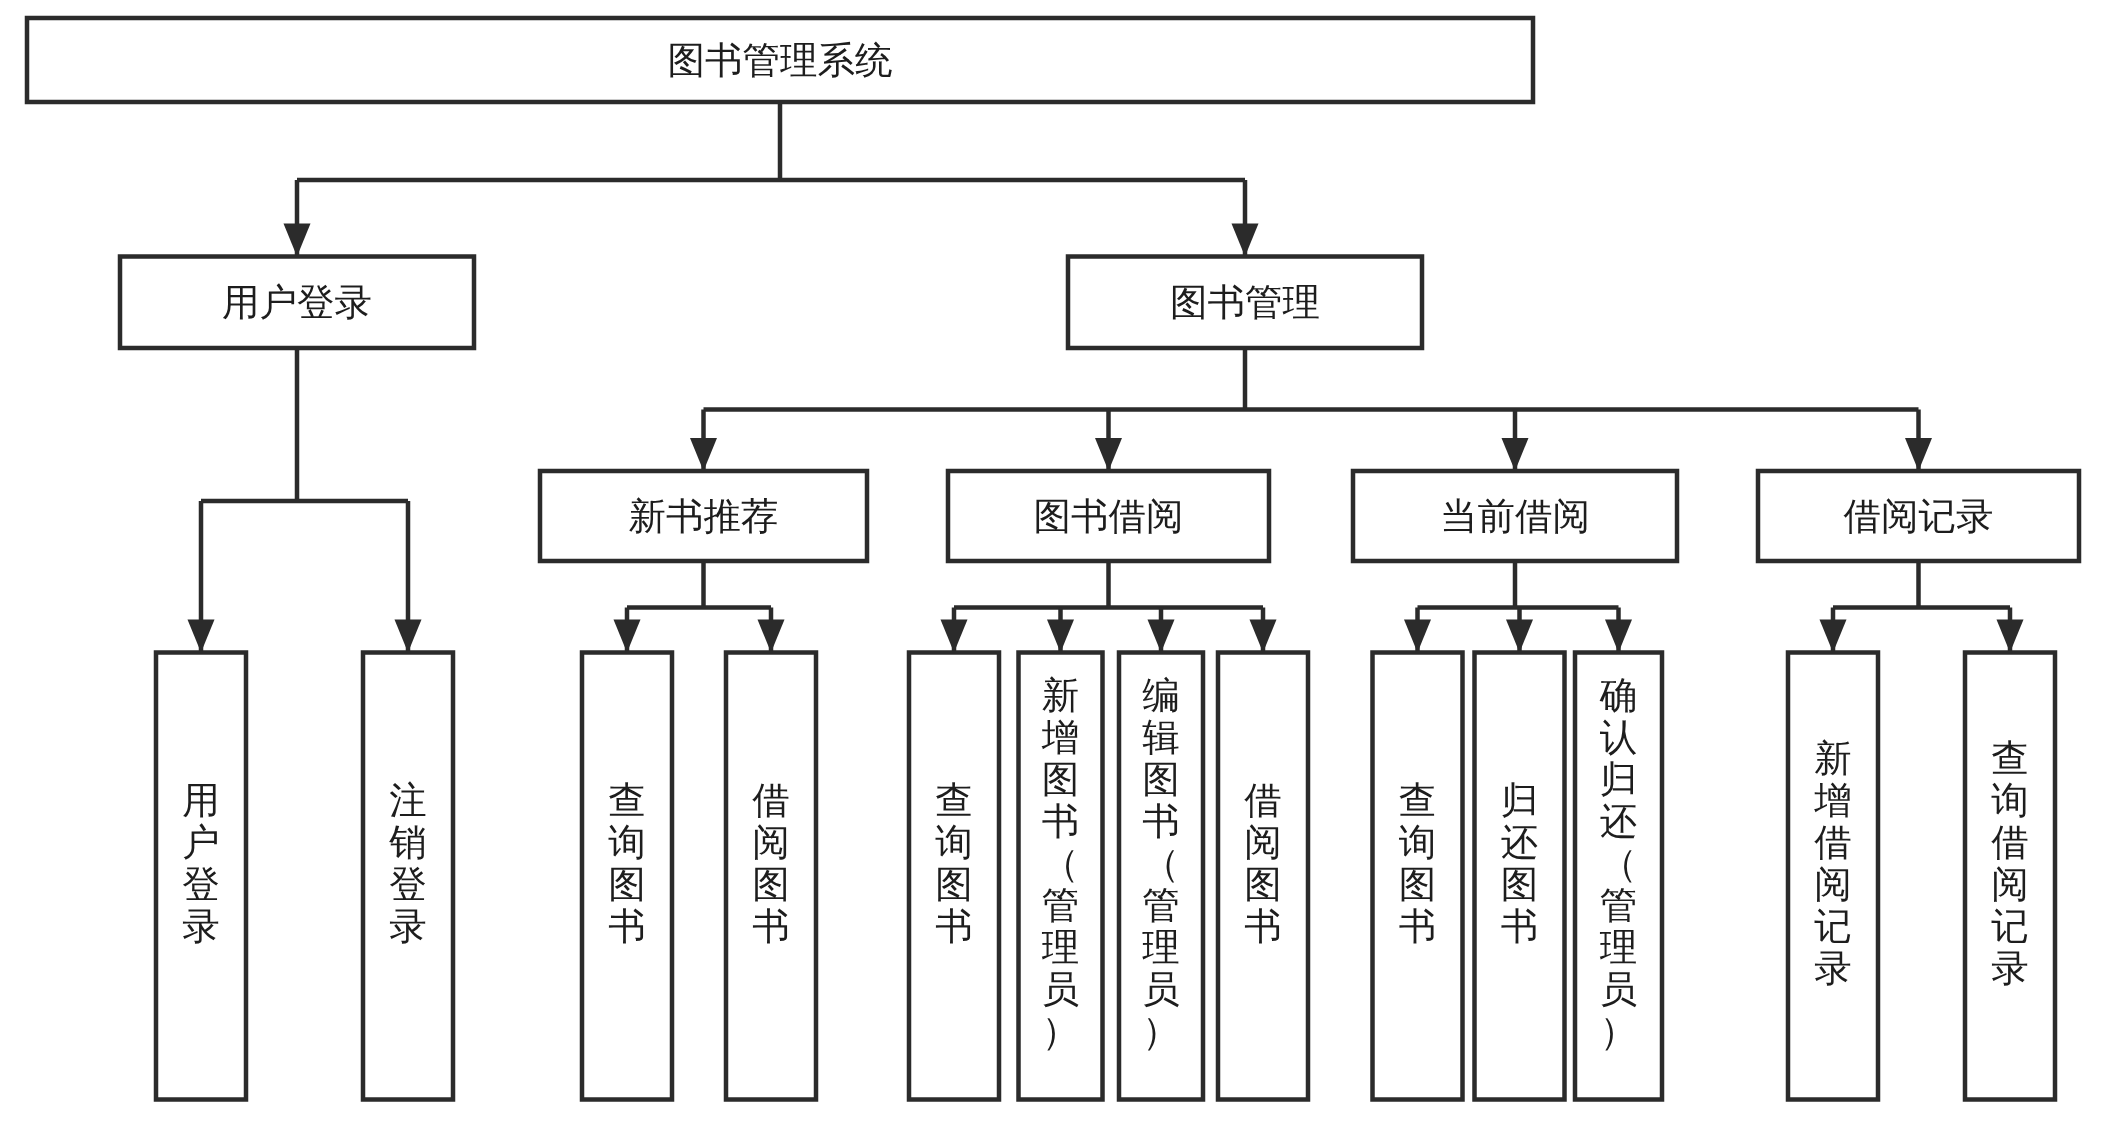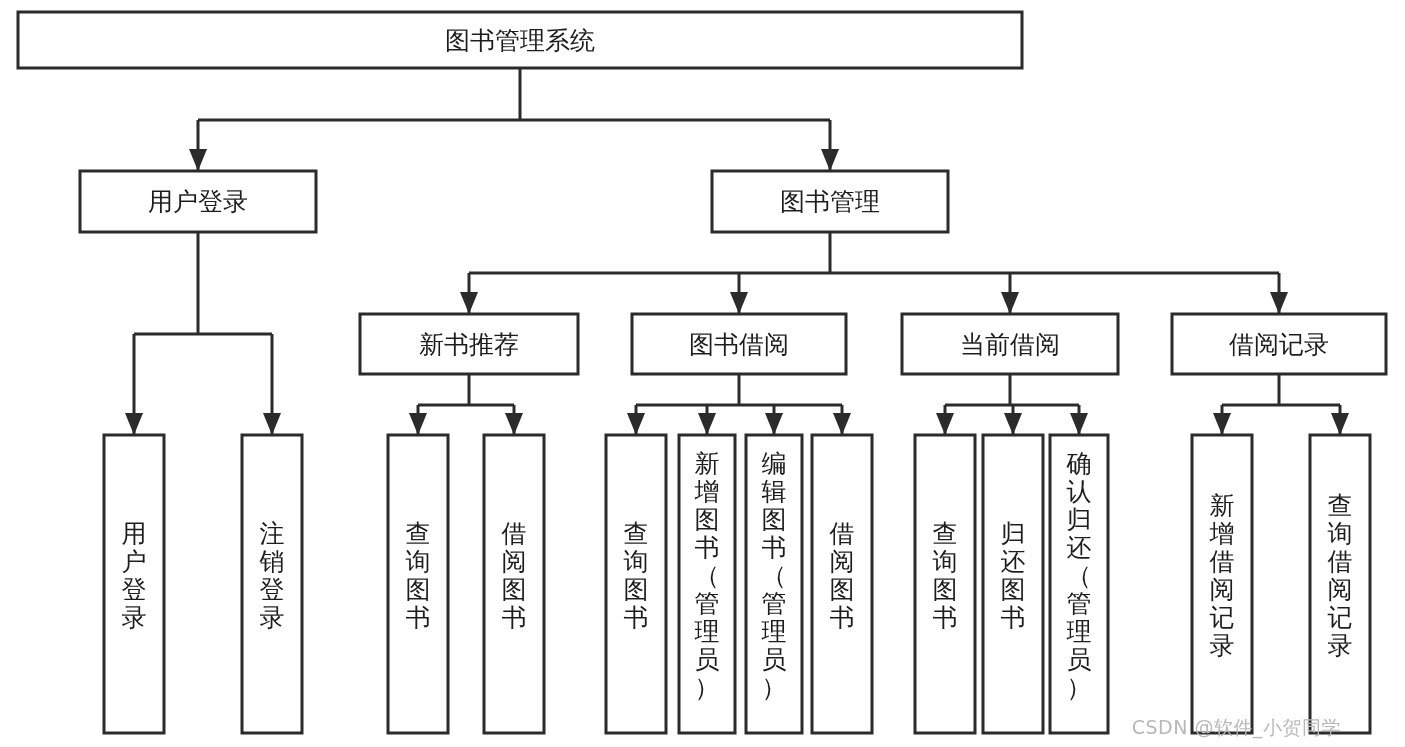--- a/index.html
+++ b/index.html
@@ -202,14 +202,13 @@
         <g>
           <rect class="node-rect" x="1192" y="435" width="60" height="298"></rect>
           <text x="1222" y="514" font-size="25" text-anchor="middle" fill="#1d1d1d" font-family="&quot;DejaVu Sans&quot;,&quot;Liberation Sans&quot;,sans-serif"><tspan x="1222" dy="0">新</tspan><tspan x="1222" dy="28">增</tspan><tspan x="1222" dy="28">借</tspan><tspan x="1222" dy="28">阅</tspan><tspan x="1222" dy="28">记</tspan><tspan x="1222" dy="28">录</tspan></text>
         </g>
         <g>
           <rect class="node-rect" x="1310" y="435" width="60" height="298"></rect>
           <text x="1340" y="514" font-size="25" text-anchor="middle" fill="#1d1d1d" font-family="&quot;DejaVu Sans&quot;,&quot;Liberation Sans&quot;,sans-serif"><tspan x="1340" dy="0">查</tspan><tspan x="1340" dy="28">询</tspan><tspan x="1340" dy="28">借</tspan><tspan x="1340" dy="28">阅</tspan><tspan x="1340" dy="28">记</tspan><tspan x="1340" dy="28">录</tspan></text>
         </g>
       </g>
   </svg>
-  <div class="watermark">CSDN @软件_小贺同学</div>
 </div>
 
 </body></html>

